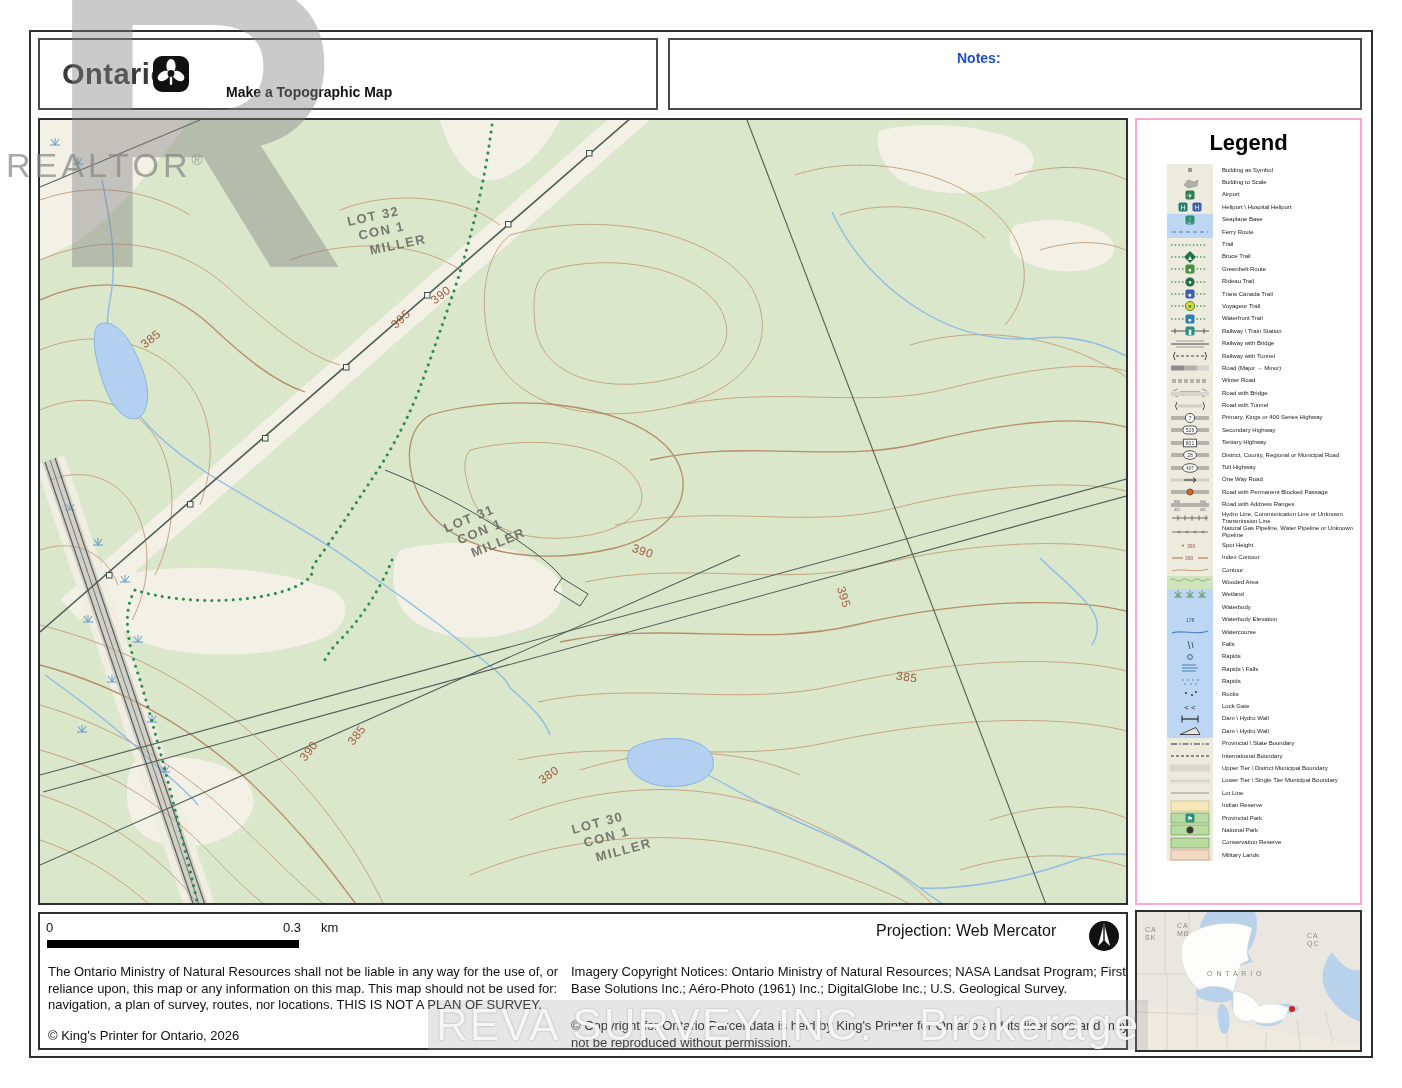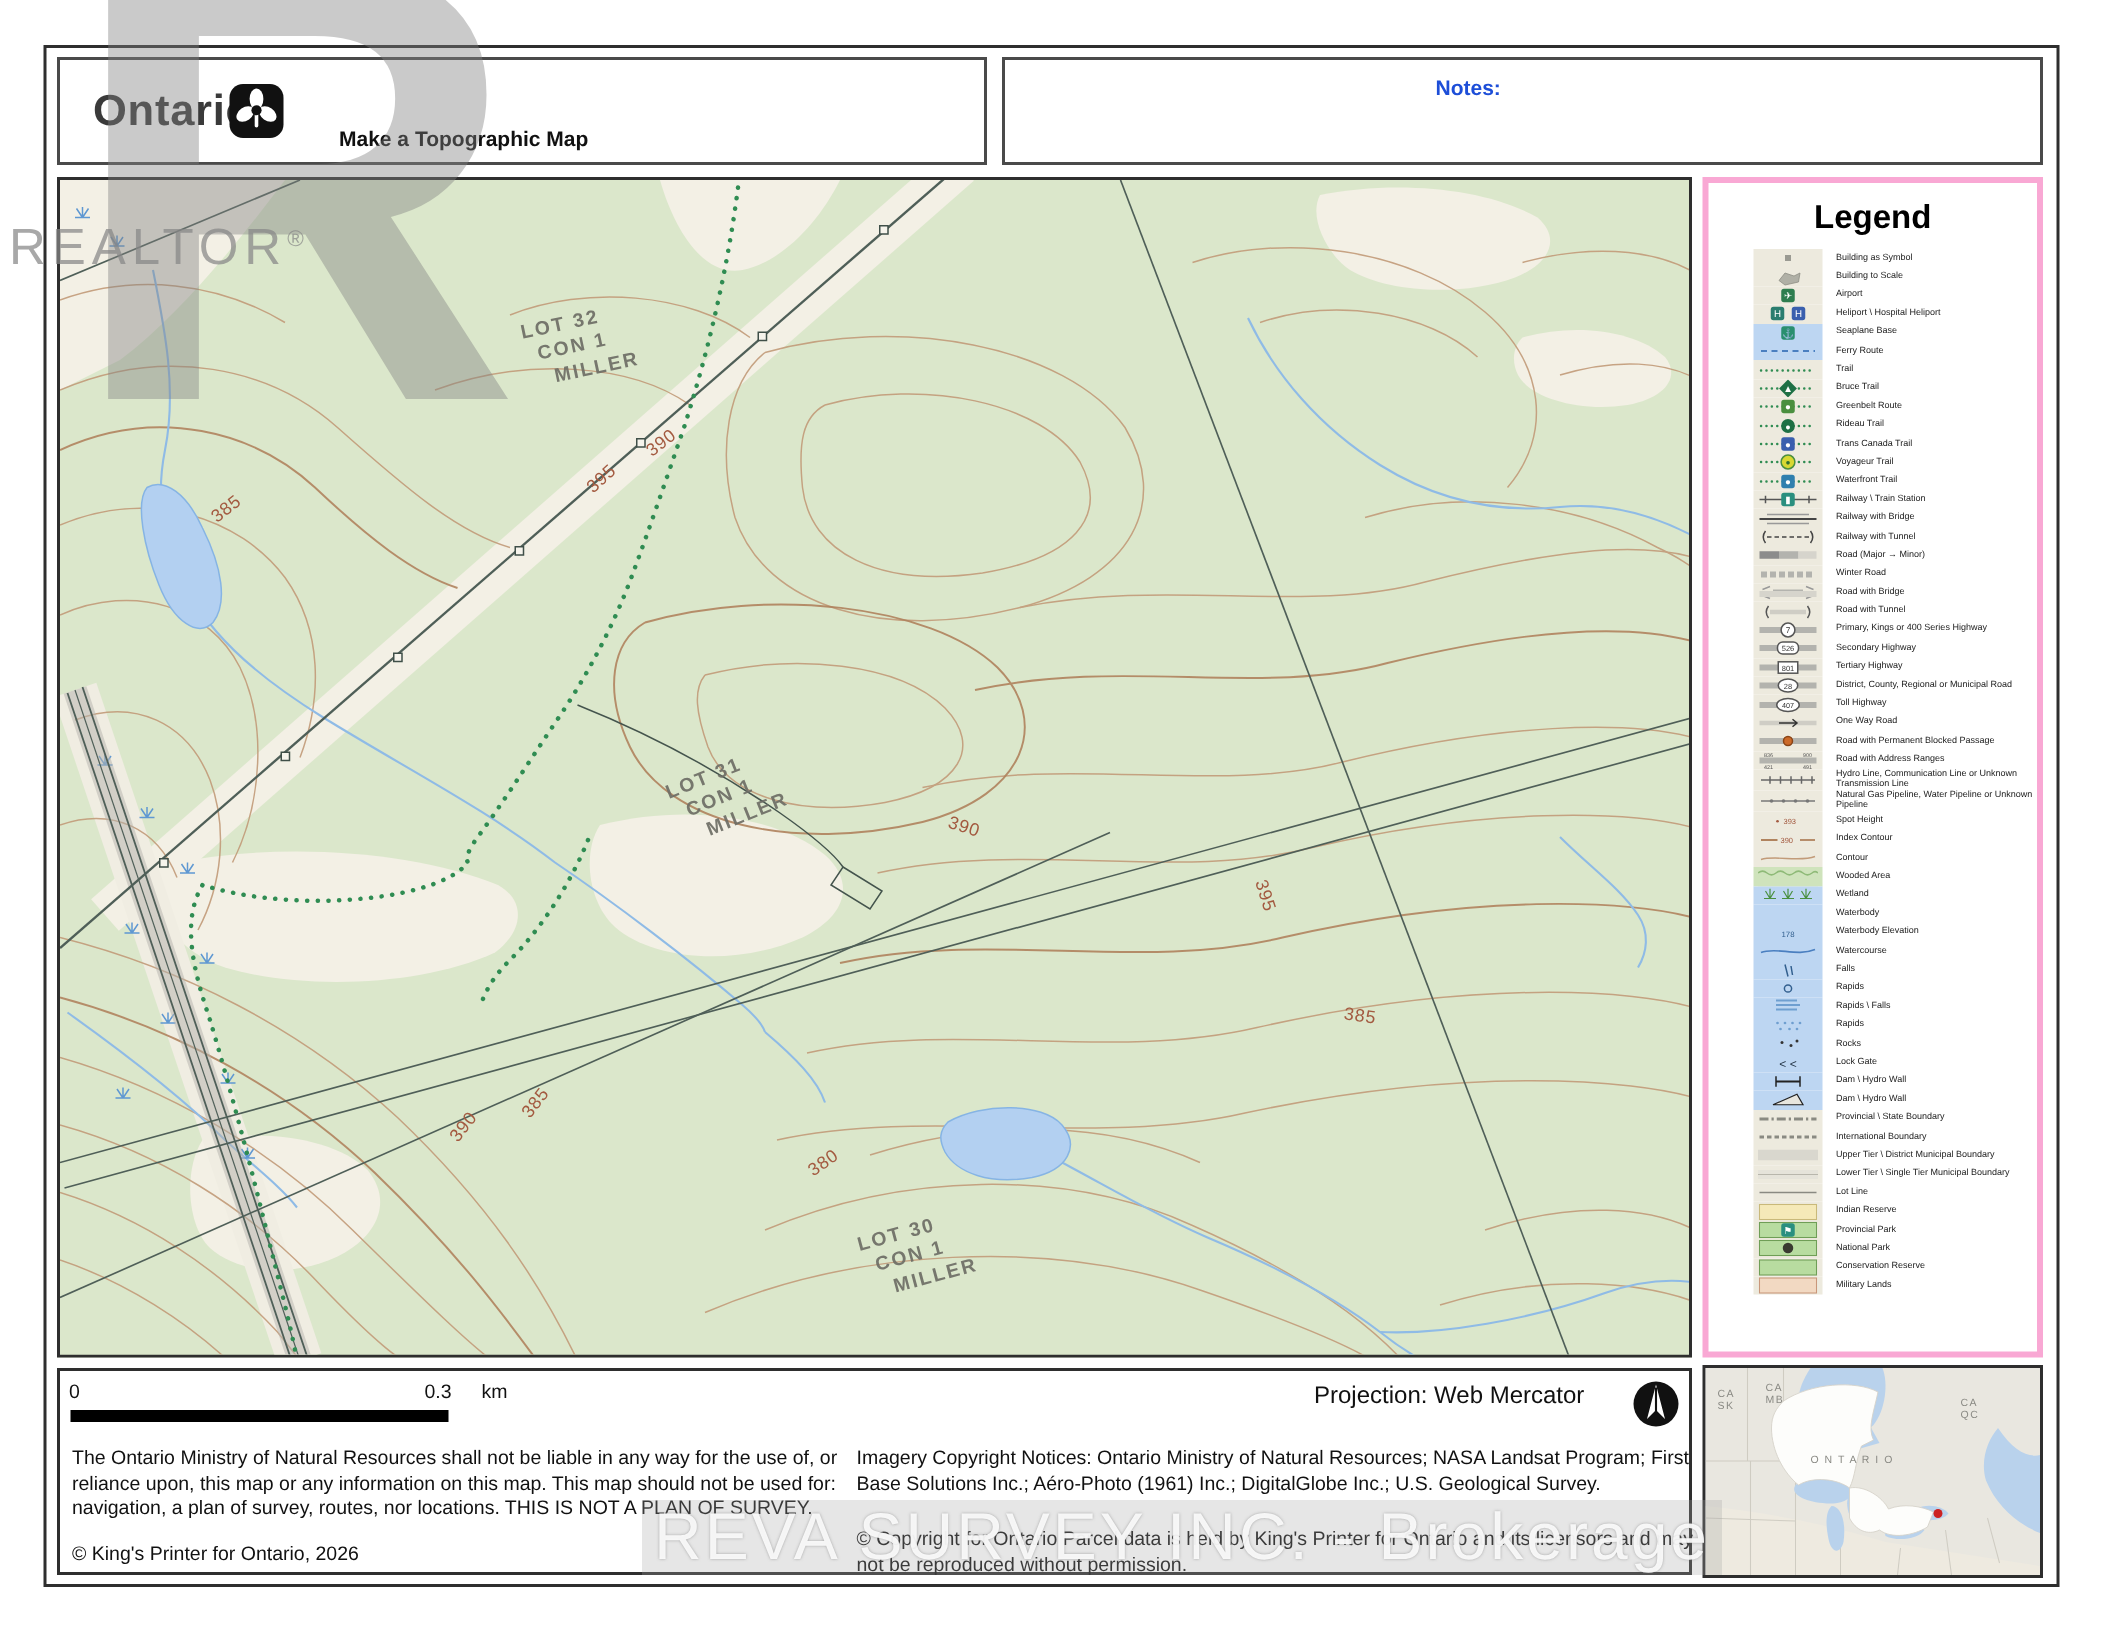--- a/index.html
+++ b/index.html
@@ -13,21 +13,21 @@
   #ministry-title{position:absolute;left:156px;top:10px;font-size:23px;font-weight:bold;color:#4e7a33;}
   #ministry-sub{position:absolute;left:156px;top:44px;font-size:14px;font-weight:bold;color:#111;padding-left:30px;}
   #notes-box{left:668px;top:38px;width:694px;height:72px;}
   #notes-label{position:absolute;left:287px;top:10px;font-size:14px;font-weight:bold;color:#1d4ed8;}
   
   #map-box{left:38px;top:118px;width:1090px;height:787px;overflow:hidden;background:#dbe7cb;border:2px solid #2e2e2e;}
   #map-box svg{position:absolute;left:0;top:0;}
   .lot-label{position:absolute;color:#6e6e66;font-size:13px;font-weight:600;letter-spacing:1.5px;line-height:1.25;text-align:left;opacity:.92;}
   .contour-label{position:absolute;color:#a35a40;font-size:12px;font-weight:500;letter-spacing:.5px;white-space:nowrap;}
   
-  #legend-box{left:1135px;top:118px;width:227px;height:787px;border:4px solid #f9a8d4;overflow:hidden;}
+  #legend-box{left:1135px;top:118px;width:227px;height:787px;border:2px solid #f9a8d4;overflow:hidden;}
   #legend-title{text-align:center;font-size:22px;font-weight:bold;color:#000;margin-top:10px;margin-bottom:8px;}
   #legend-rows{margin-left:30px;}
   .lrow{display:flex;align-items:center;min-height:12.4px;}
   .lswatch{width:46px;flex:none;display:flex;align-items:center;justify-content:center;align-self:stretch;}
   .llabel{padding-left:9px;font-size:6px;line-height:1.18;color:#1a1a1a;width:140px;}
   
   #footer-box{left:38px;top:912px;width:1090px;height:138px;border:2px solid #2e2e2e;}
   #scale-zero{position:absolute;left:6px;top:6px;font-size:13px;color:#111;}
   #scale-end{position:absolute;left:243px;top:6px;font-size:13px;color:#111;}
   #scale-unit{position:absolute;left:281px;top:6px;font-size:13px;color:#111;}

